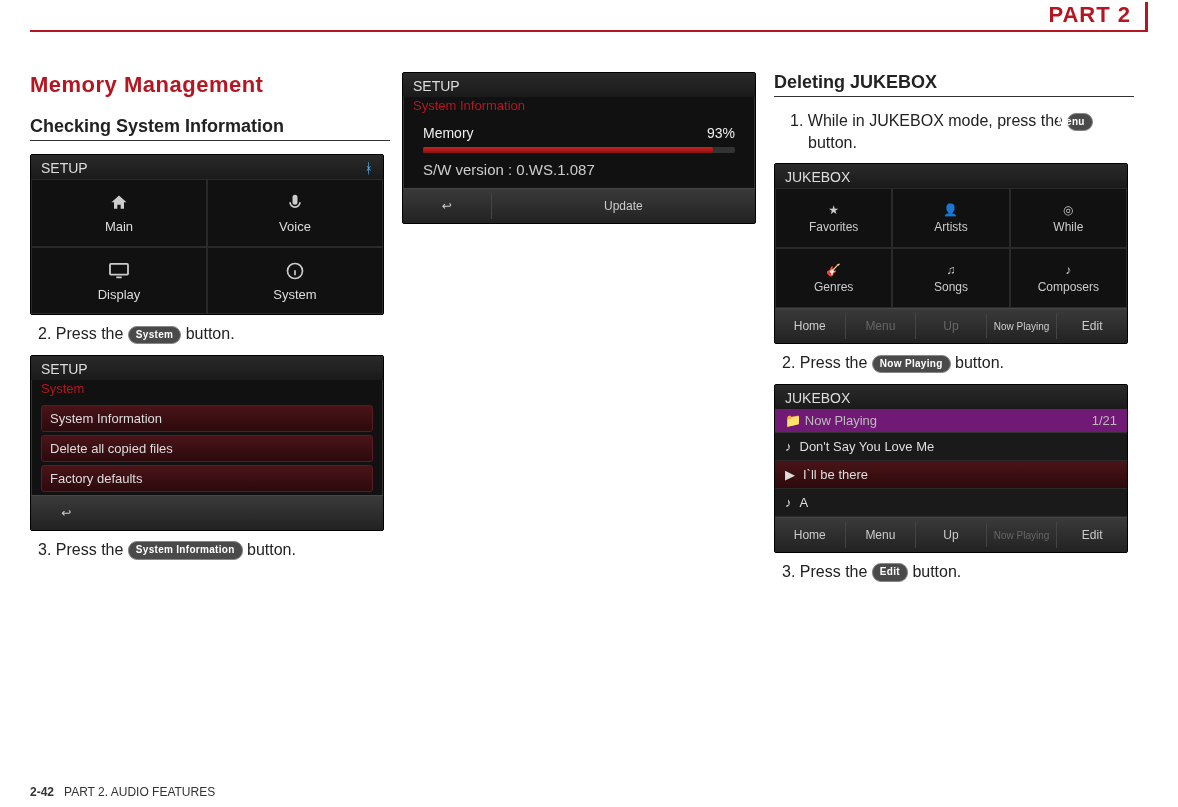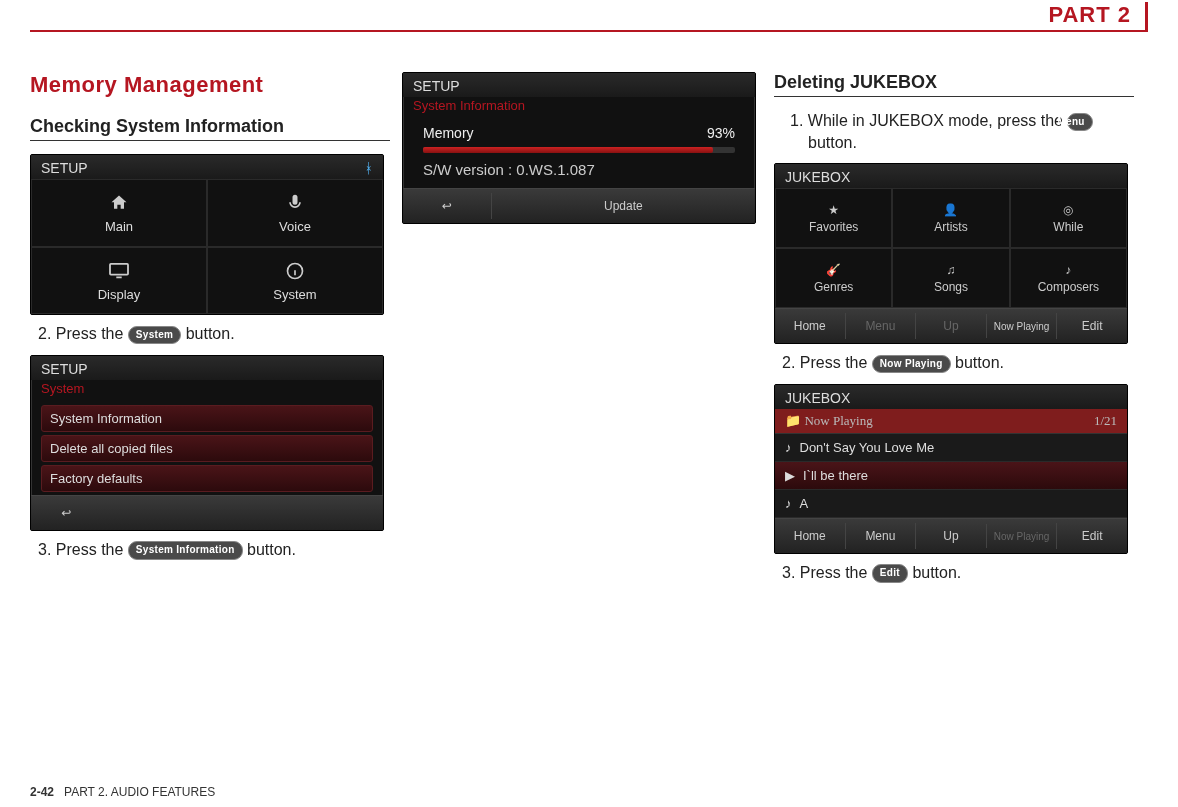--- a/index.html
+++ b/index.html
@@ -172,21 +172,21 @@
   .shot .jkgrid .cell{
     display:flex;flex-direction:column;align-items:center;justify-content:center;
     border:1px solid #2a2a2a;color:#ccc;font-size:12px;gap:3px;
   }
   .shot .playlist{
     padding:0;
   }
   .shot .nprow{
     display:flex;justify-content:space-between;align-items:center;
     color:#bbb;font-size:13px;padding:4px 10px;
-    background:#7f1d1d;border-bottom:1px solid #333;font-family:Liberation Serif, serif;
+    background:#701a75;border-bottom:1px solid #333;
   }
   .shot .track{
     display:flex;align-items:center;gap:8px;color:#ddd;font-size:13px;
     padding:6px 10px;border-bottom:1px solid #2a2a2a;
     background:#1a1a1a;
   }
   .shot .track.sel{
     background:linear-gradient(#4a1418,#2c0a0c);
   }
   .footer-page{

